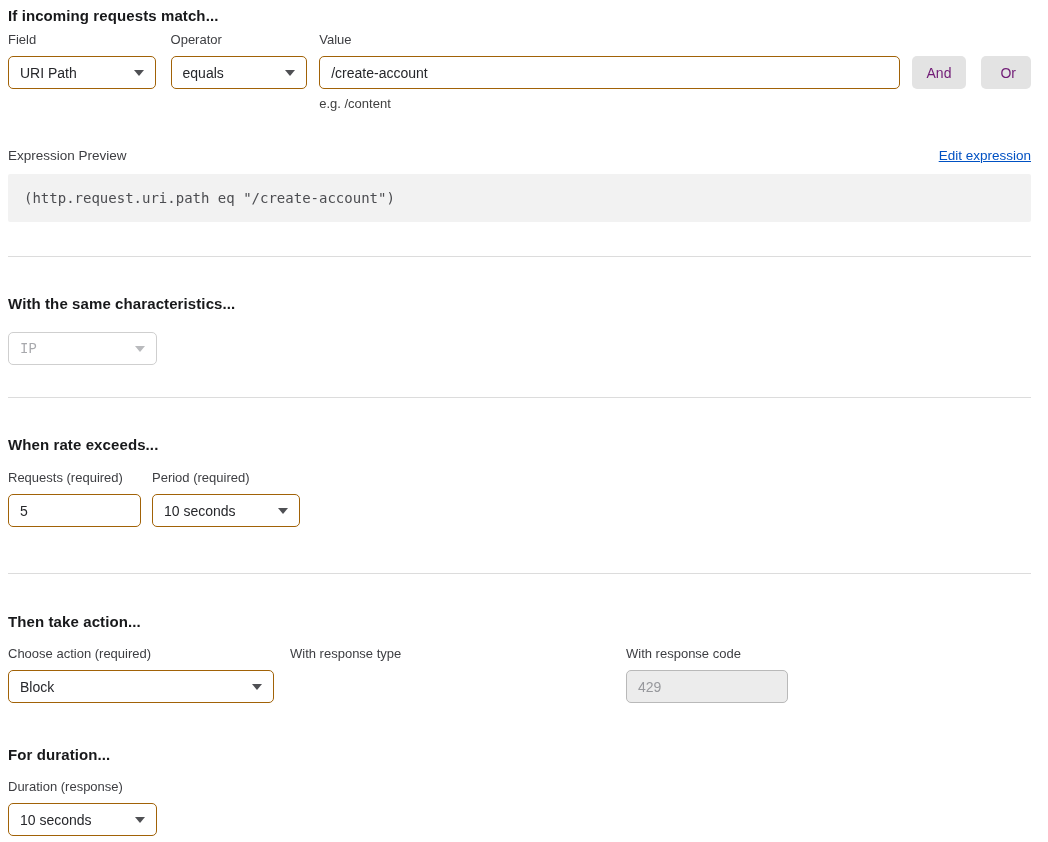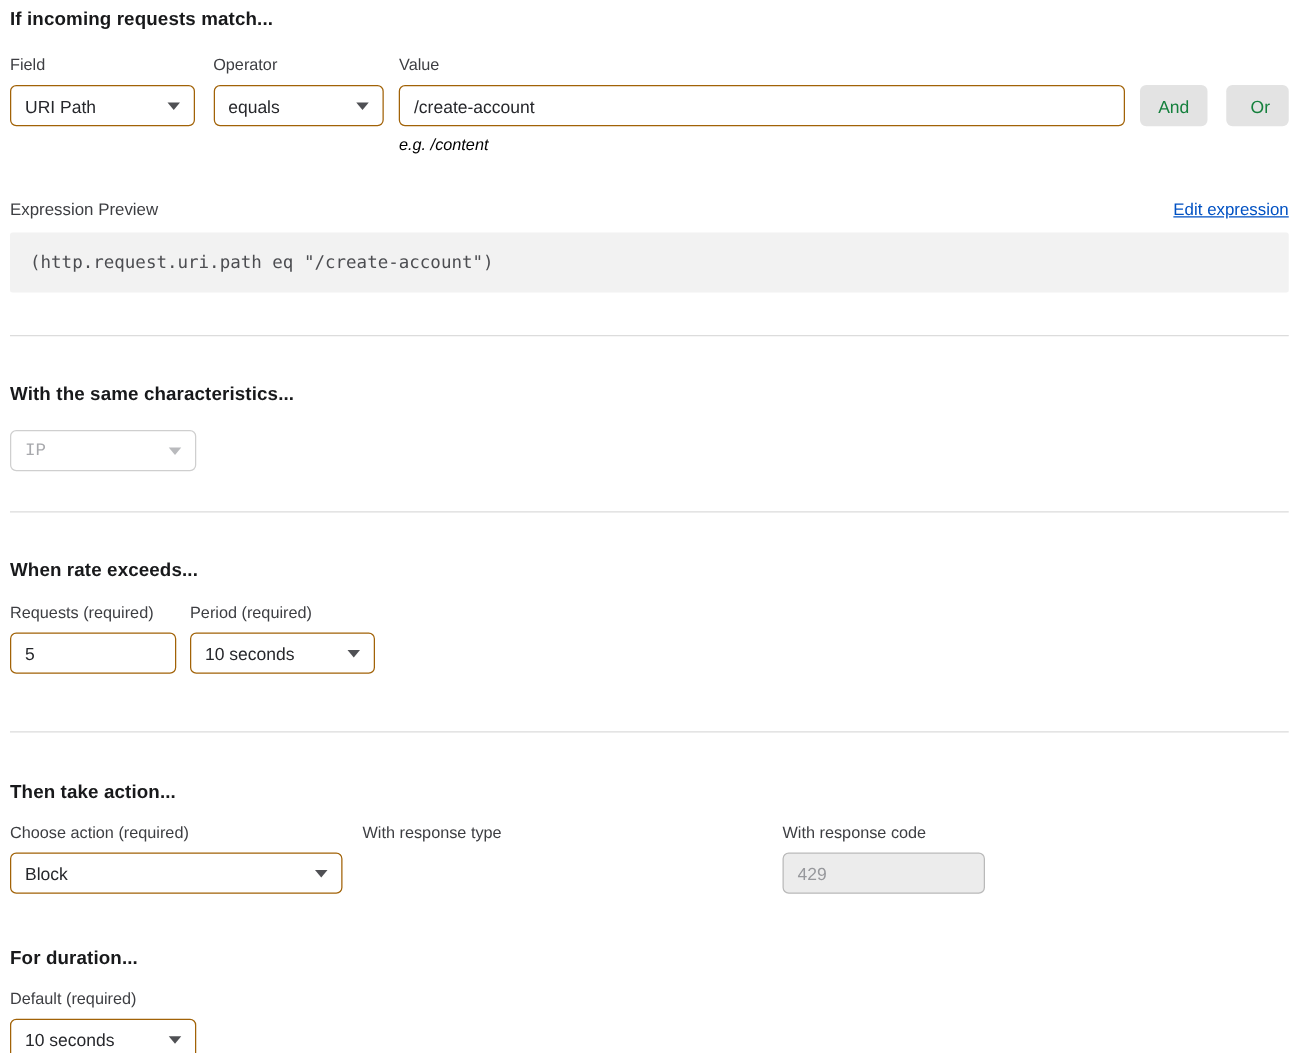--- a/index.html
+++ b/index.html
@@ -64,31 +64,30 @@
   input.control:disabled {
     background: #ececec;
     border-color: #b9b9b9;
     color: #97989c;
   }
   .btn-gray {
     height: 33px;
     border: none;
     border-radius: 5px;
     background: #e3e3e3;
-    color: #15803d;
+    color: #701a75;
     font-size: 14px;
     font-family: "Liberation Sans", "DejaVu Sans", sans-serif;
     padding: 0 15px;
     cursor: pointer;
   }
   .hint {
     font-size: 13px;
-    color: #000000;
+    color: #404040;
     margin-top: 7px;
-    font-style: italic;
   }
   .expr-header {
     display: flex;
     justify-content: space-between;
     align-items: flex-end;
     margin-top: 37px;
   }
   .expr-label { font-size: 13.5px; color: #3d3e42; }
   .link {
     font-size: 13.5px;
@@ -129,21 +128,21 @@
   .m-heading2 { margin-top: 38px; }
   .m-control2 { margin-top: 20px; font-family: Liberation Mono, monospace; }
   .m-divider2 { margin-top: 32px; }
   .m-heading3 { margin-top: 38px; }
   .m-row3     { margin-top: 17px; }
   .m-divider3 { margin-top: 46px; }
   .m-heading4 { margin-top: 39px; }
   .m-row4     { margin-top: 16px; }
   .m-heading5 { margin-top: 43px; }
   .m-row5     { margin-top: 16px; }
-  .m-row1     { margin-top: 20px; }
+  .m-row1     { margin-top: 8px; }
 </style>
 </head>
 <body>
 
 <div class="page">
 
   <h2 class="section-title">If incoming requests match...</h2>
 
   <div class="row m-row1">
     <div class="col-field">
@@ -222,21 +221,21 @@
     </div>
     <div class="col-respcode">
       <span class="field-label">With response code</span>
       <input type="text" class="control" disabled="" value="429" style="">
     </div>
   </div>
 
   <h2 class="section-title m-heading5">For duration...</h2>
   <div class="row m-row5">
     <div class="col-duration">
-      <span class="field-label">Default (required)</span>
+      <span class="field-label">Duration (response)</span>
       <div class="control select">
         <span>10 seconds</span>
         <span class="caret"></span>
       </div>
     </div>
   </div>
 
 </div>
 
 </body></html>

